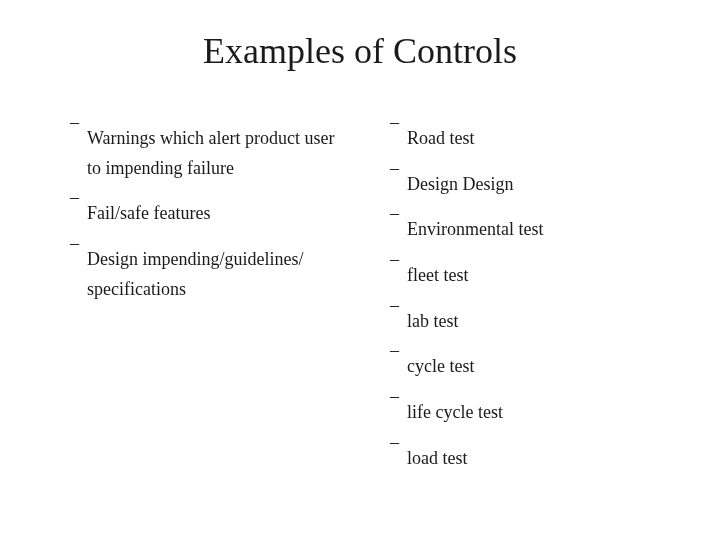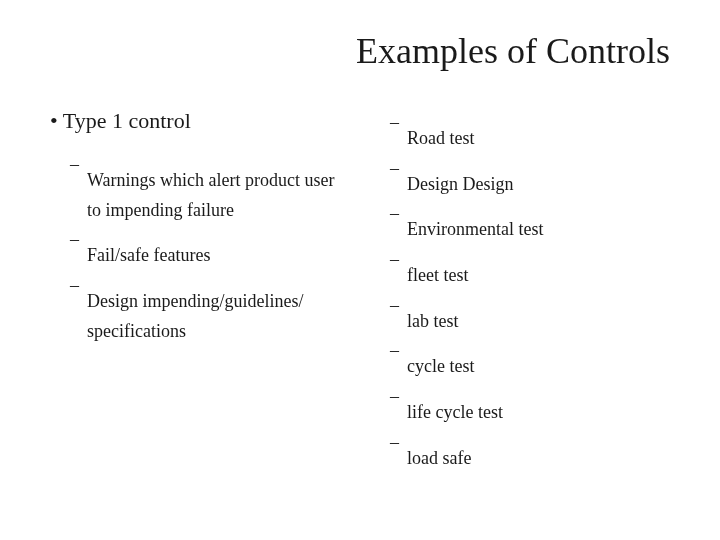--- a/index.html
+++ b/index.html
@@ -18,21 +18,21 @@
 
     .page {
       width: 720px;
       height: 540px;
       padding: 30px 50px;
       display: flex;
       flex-direction: column;
     }
 
     .title {
-      text-align: right;
+      text-align: center;
       font-size: 36px;
       font-weight: normal;
       color: #1a1a1a;
       margin-bottom: 36px;
       font-family: Georgia, serif;
     }
 
     .content-row {
       display: flex;
       flex-direction: row;
@@ -81,21 +81,20 @@
   </style>
 </head>
 <body>
 
 <div class="page">
   <h1 class="title">Examples of Controls</h1>
 
   <div class="content-row">
 
     <div class="column">
-      <div class="column-header">• Type 1 control</div>
       <ul class="sub-list">
 
       <li>
             <span class="dash">–</span>
             <span class="item-text">Warnings which alert product user to impending failure</span>
           </li>
           <li>
             <span class="dash">–</span>
             <span class="item-text">Fail/safe features</span>
           </li>
@@ -132,19 +131,19 @@
           <li>
             <span class="dash">–</span>
             <span class="item-text">cycle test</span>
           </li>
           <li>
             <span class="dash">–</span>
             <span class="item-text">life cycle test</span>
           </li>
           <li>
             <span class="dash">–</span>
-            <span class="item-text">load safe</span>
+            <span class="item-text">load test</span>
           </li>
         </ul>
     </div>
 
   </div>
 </div>
 
 </body></html>

